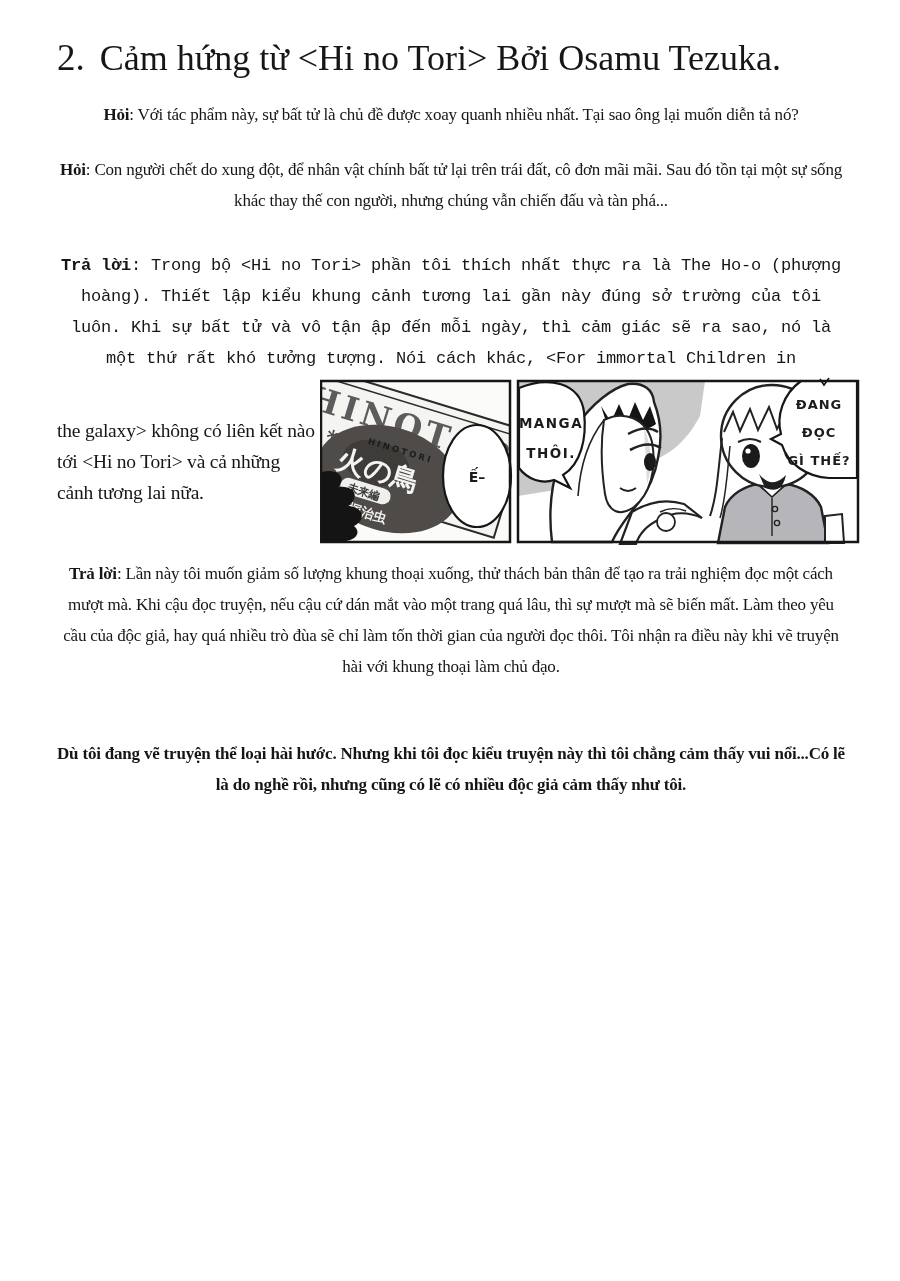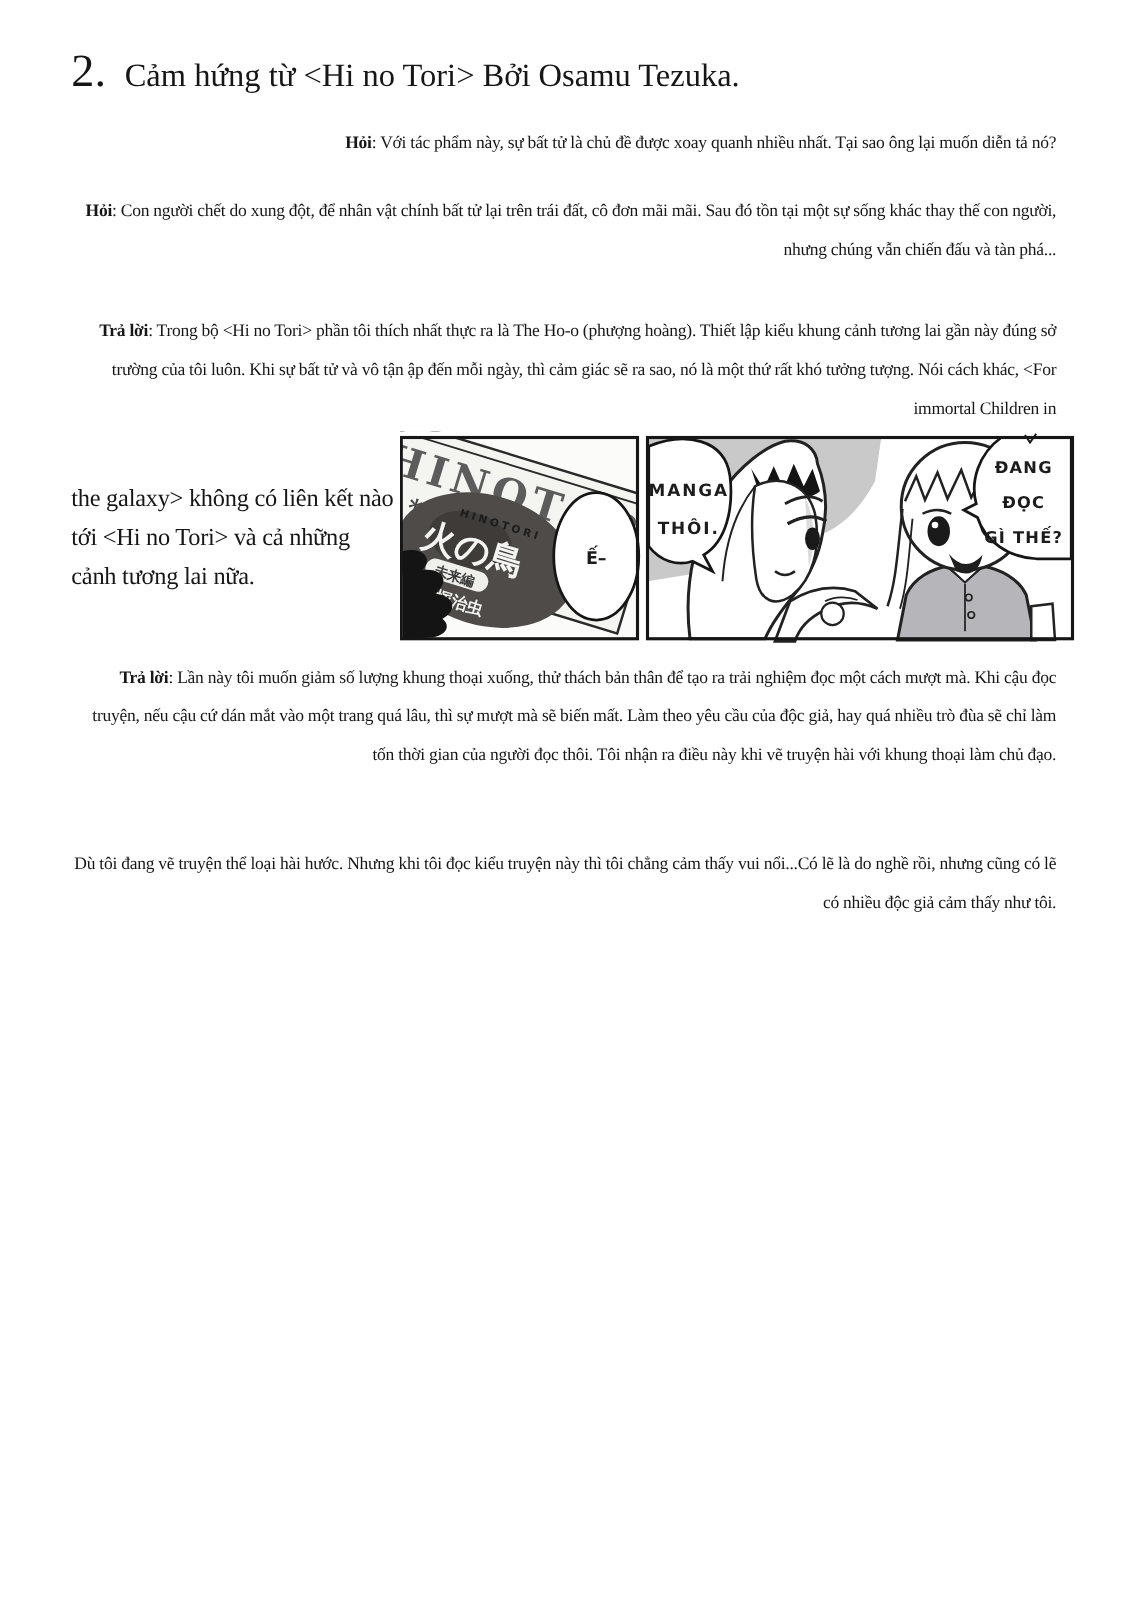--- a/index.html
+++ b/index.html
@@ -10,55 +10,55 @@
     color: #161616;
     overflow: hidden;
   }
   .page { padding: 36px 55px 0 57px; }
 
   .doc-title {
     display: flex; align-items: baseline;
     margin: 0 0 20px 0;
   }
   .doc-title .tnum { font-size: 37px; margin-right: 15px; }
-  .doc-title .ttext { font-size: 26px; }
+  .doc-title .ttext { font-size: 36px; }
 
   p.para {
-    font-size: 14px;
+    font-size: 17px;
     line-height: 31px;
     letter-spacing: -0.2px;
     margin: 0 0 26px 0;
-    text-align: right;
+    text-align: center;
   }
   p.para .lbl { font-weight: bold; }
   p.q1 { margin-bottom: 24px; }
   p.a1 { margin-bottom: 52px; }
   p.q2 { margin-bottom: 34px; }
-  p.a2-part1 { margin-bottom: 0; }
+  p.a2-part1 { margin-bottom: 0; font-family: Liberation Mono, monospace; }
   .wrap-row {
     display: flex;
     align-items: center;
     margin: 2px 16px 12px 0;
   }
   .wrap-row .left-col {
     width: 263px;
     flex: 0 0 263px;
     font-size: 19.5px;
     line-height: 31px;
     letter-spacing: -0.2px;
   }
   .manga-fig {
     width: 540px; height: 170px;
     margin-left: auto;
     margin-right: -15px;
     flex: 0 0 540px;
   }
   p.q3 { margin-bottom: 32px; }
   p.a3 { margin-bottom: 56px; }
-  p.closing { margin-bottom: 0; }
+  p.closing { margin-bottom: 0; font-weight: bold; }
 
   svg .comic-text {
     font-family: "DejaVu Sans", sans-serif;
     font-weight: bold;
     fill: #1c1c1c;
   }
 </style>
 </head>
 <body>
 

